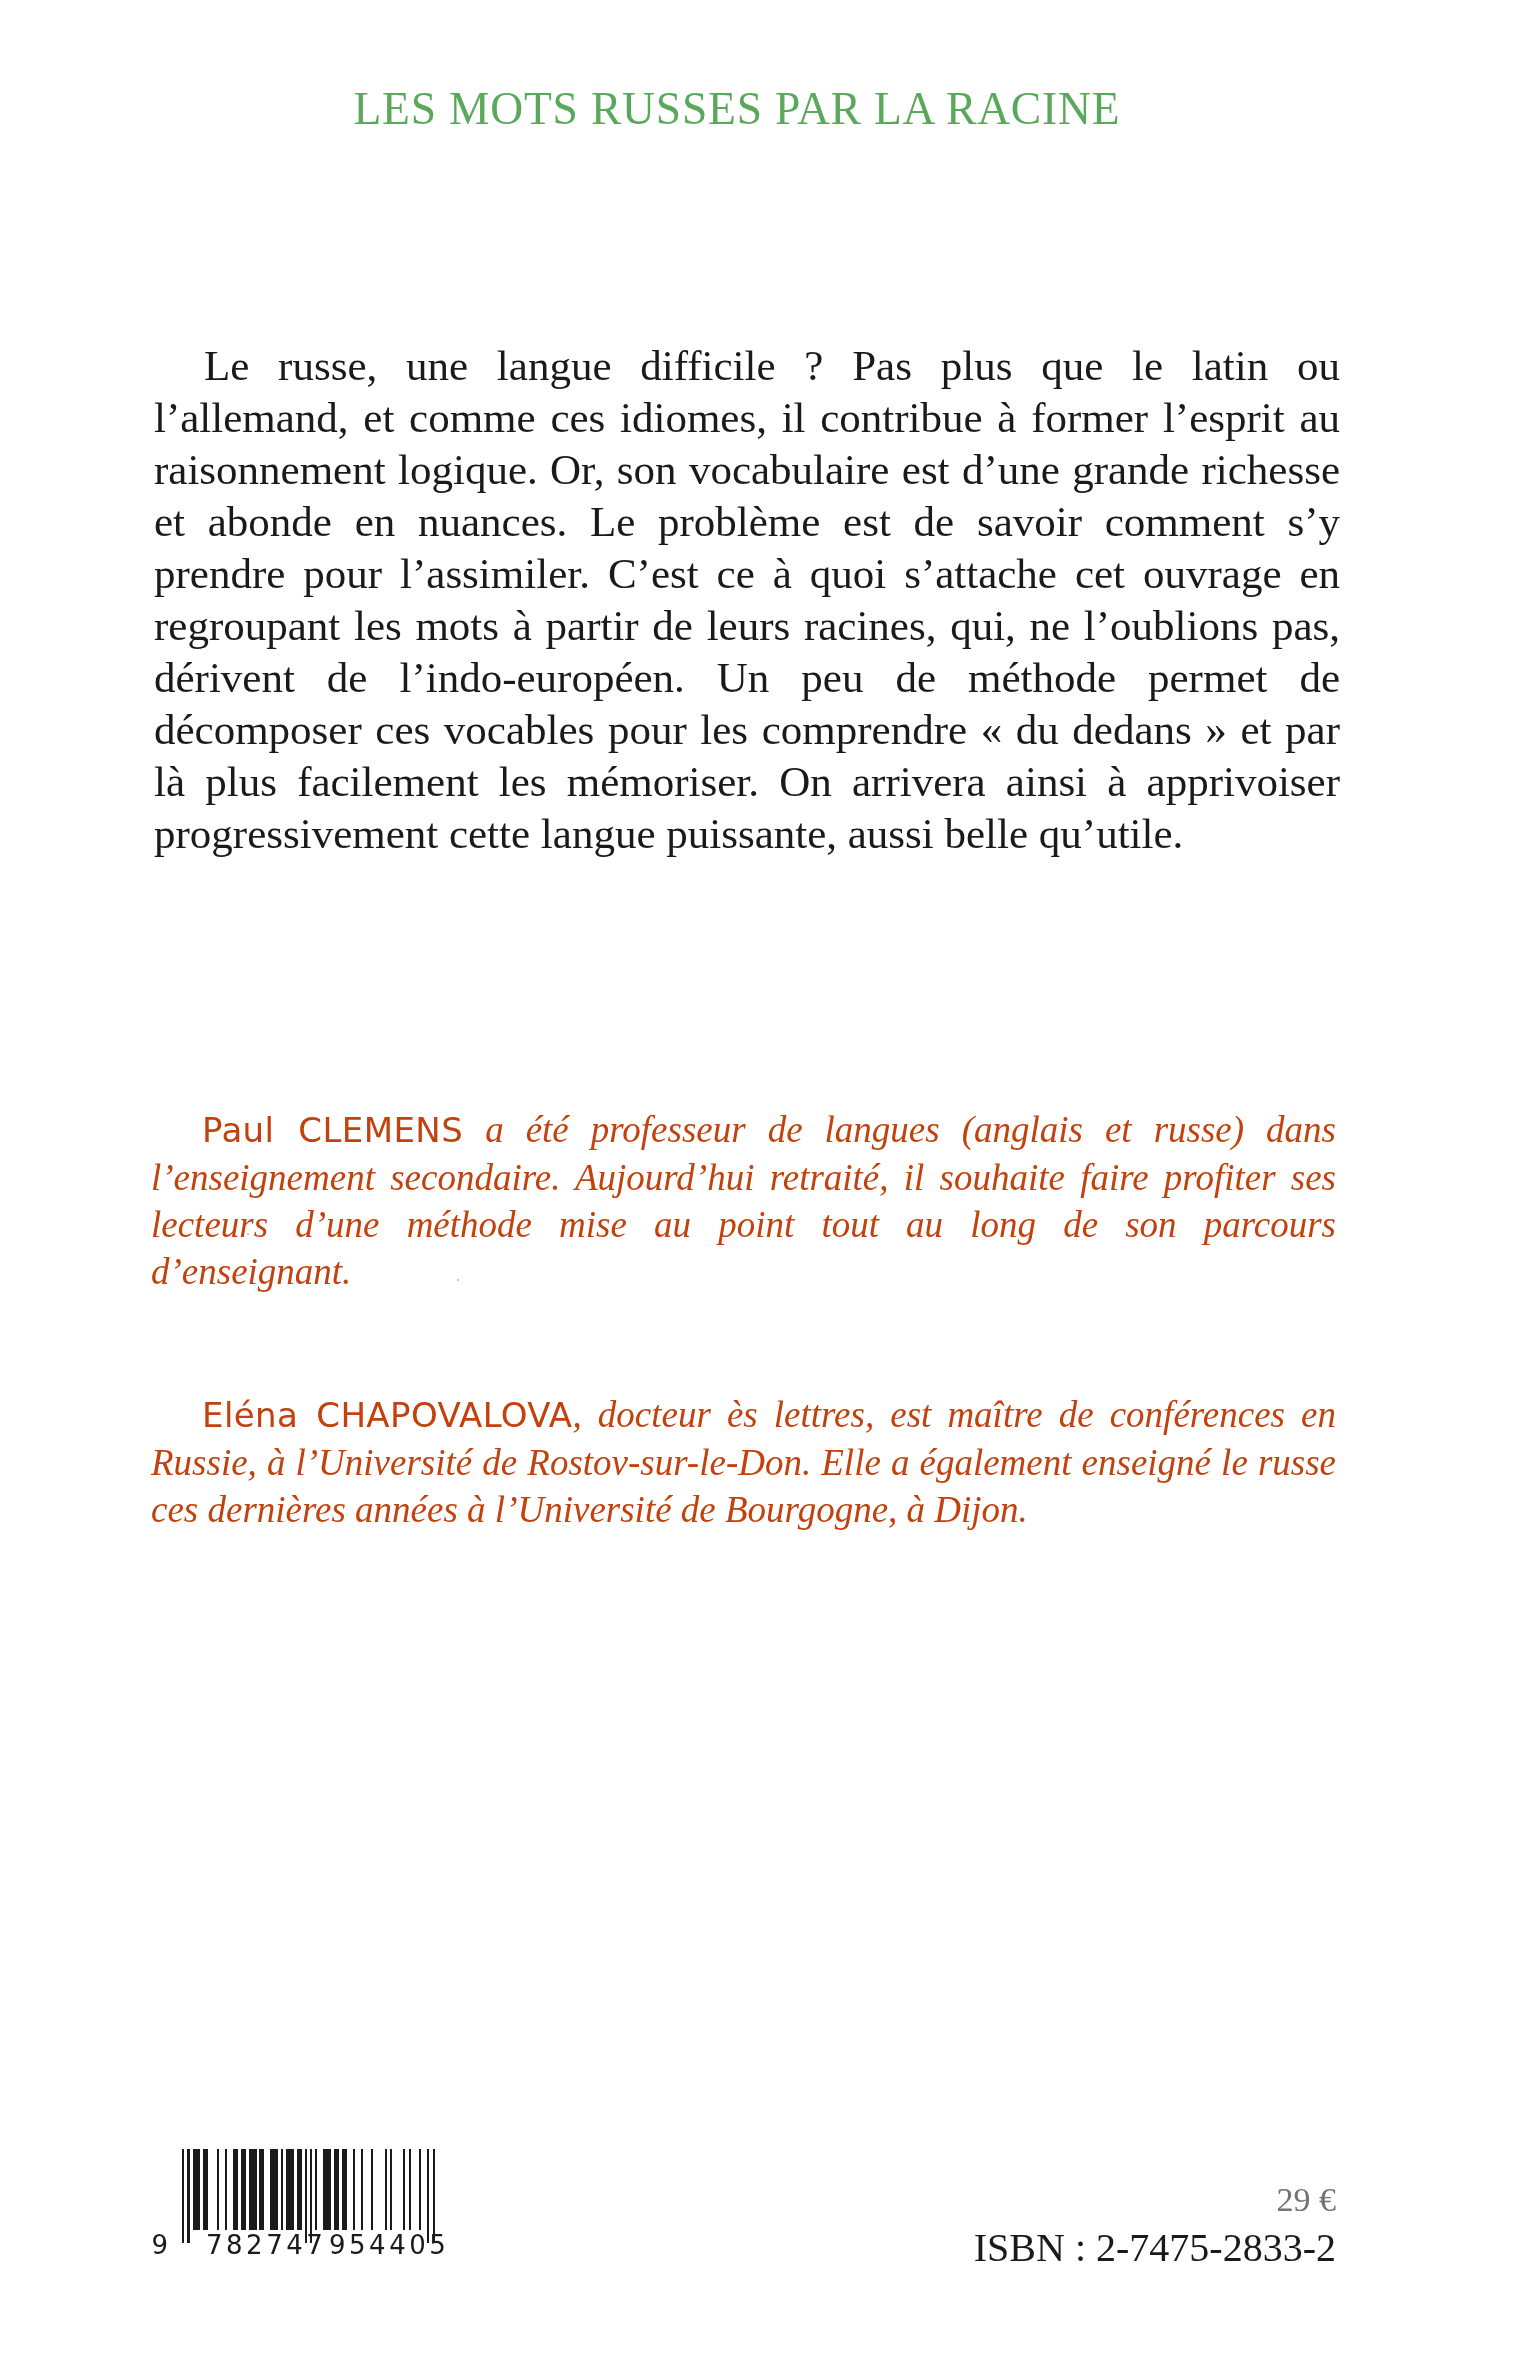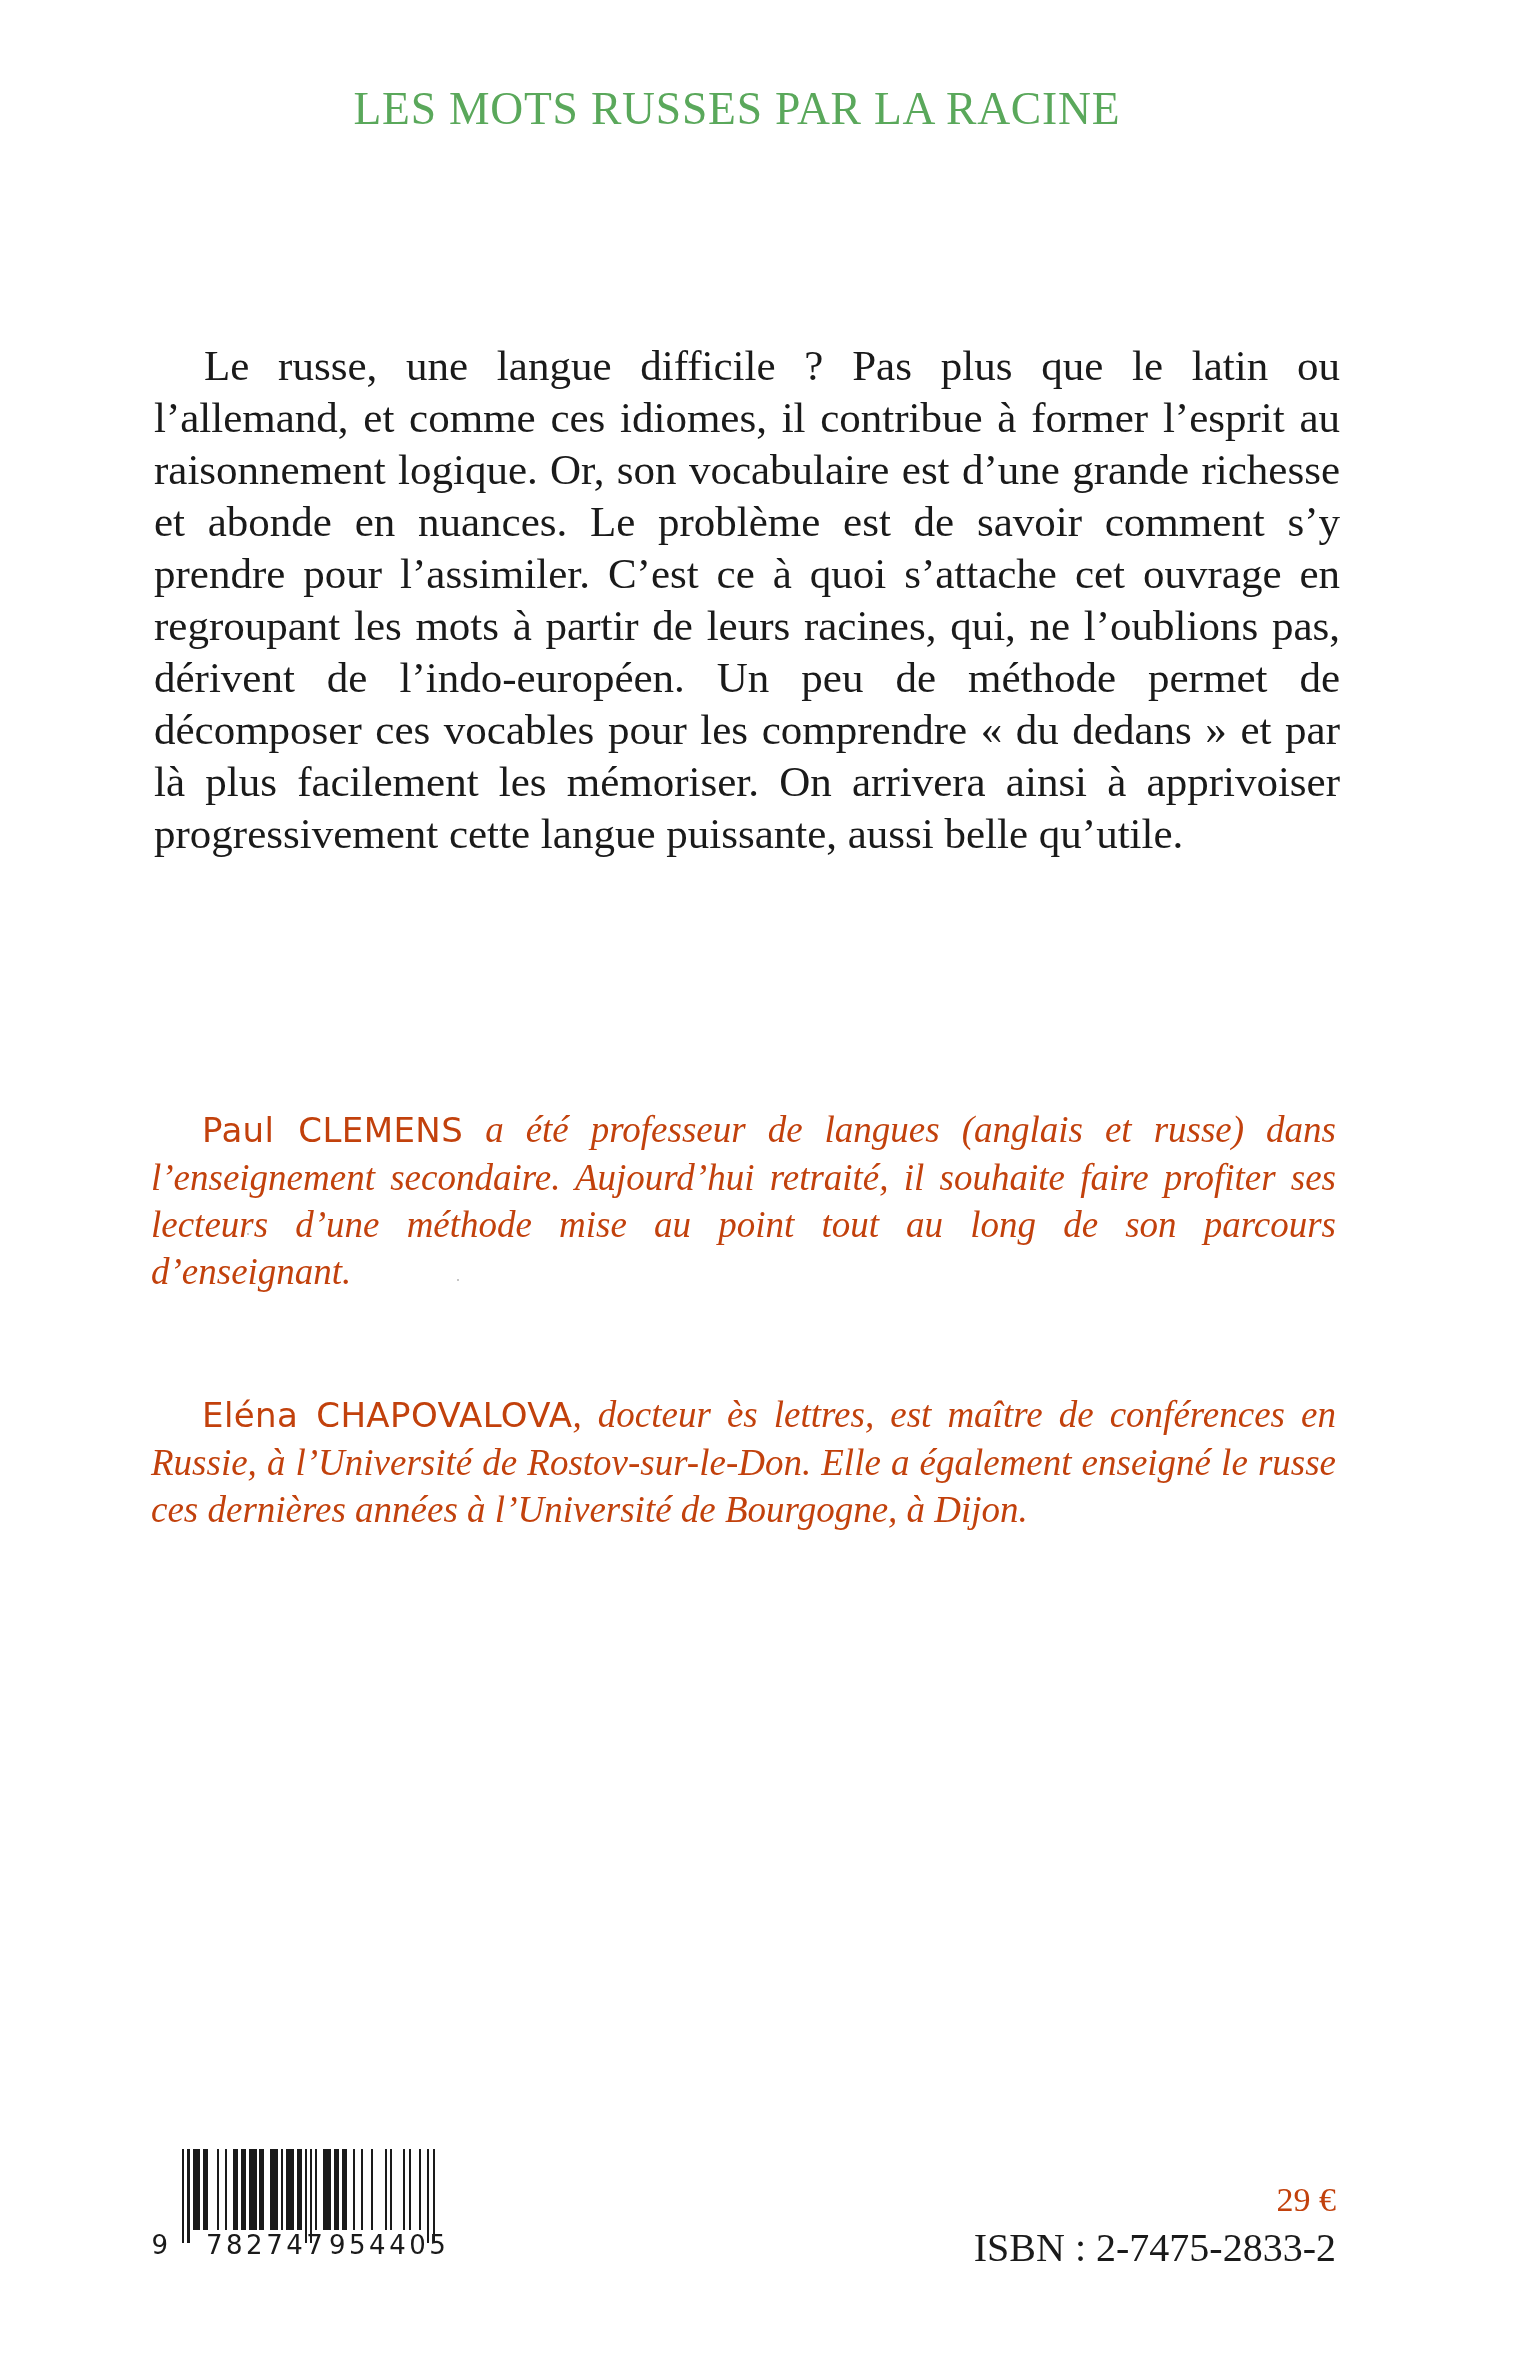--- a/index.html
+++ b/index.html
@@ -29,21 +29,21 @@
   .speck { position: absolute; width: 1.7px; height: 1.7px; background: #bbb; border-radius: 0.8px; }
   .barcode-wrap { position: absolute; left: 143px; top: 2143px; width: 302px; height: 117px; }
   .barcode-bars { position: absolute; left: 39px; top: 5.9px; height: 92px; width: 253px; }
   .bar { position: absolute; top: 0; background: #1a1a1a; }
   .bc-digit {
     position: absolute; font-family: "DejaVu Sans", "Liberation Sans", sans-serif;
     font-size: 26px; color: #1a1a1a; letter-spacing: 3.5px; line-height: 1;
   }
   .price {
     position: absolute; right: 199px; top: 2181px;
-    font-family: "Liberation Serif", "DejaVu Serif", serif; font-size: 34px; color: #c2410c; text-align: right;
+    font-family: "Liberation Serif", "DejaVu Serif", serif; font-size: 34px; color: #737373; text-align: right;
   }
   .isbn {
     position: absolute; right: 199px; top: 2224px;
     font-family: "Liberation Serif", "DejaVu Serif", serif; font-size: 40px; color: #1a1a1a; text-align: right; white-space: nowrap;
   }
 </style>
 </head>
 <body>
 
 <div class="title" style="color: rgb(90, 168, 91);">LES MOTS RUSSES PAR LA RACINE</div>

